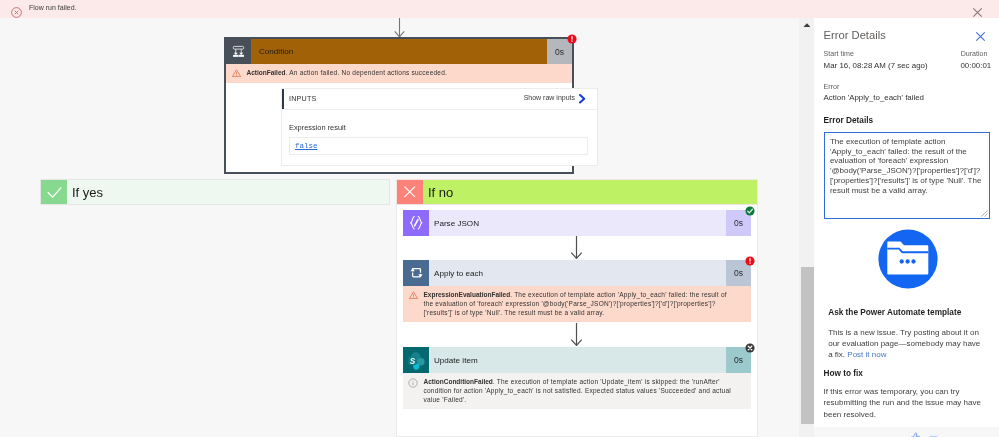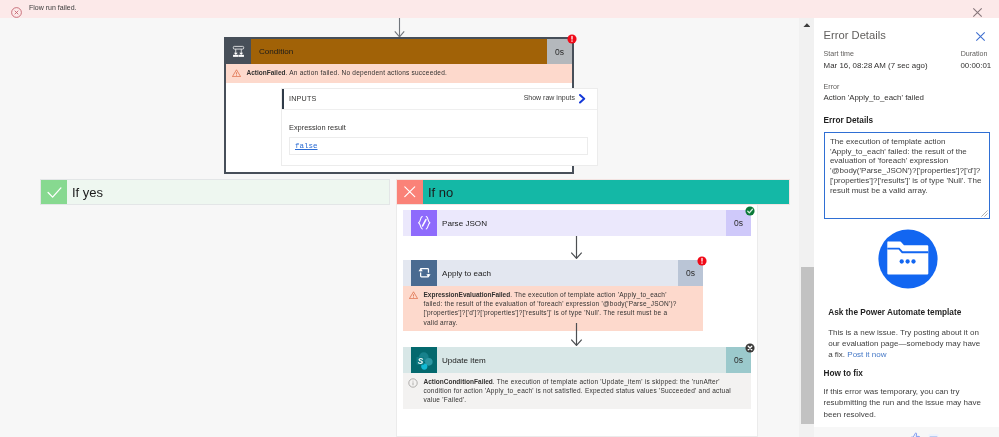--- a/index.html
+++ b/index.html
@@ -44,38 +44,38 @@
 
   
   .branch{position:absolute;box-sizing:border-box;}
   .branchhead{position:relative;height:100%;display:flex;align-items:center;}
   .branchicon{width:26px;height:100%;flex:none;display:flex;align-items:center;justify-content:center;}
   .branchlabel{font-size:13px;color:#1b1b1b;padding-left:5px;}
 
   .ifyes{left:40px;top:179px;width:350px;height:26px;background:#eef7f0;border:1px solid #e3e6e7;}
   .ifyes .branchicon{background:#87d990;}
   .ifnobody{position:absolute;left:396px;top:205px;width:362px;height:232px;background:#fff;border:1px solid #ebebeb;border-top:none;box-sizing:border-box;}
-  .ifno{left:396px;top:179px;width:394px;height:26px;background:#14b8a6;border:1px solid #f3e4e2;}
+  .ifno{left:396px;top:179px;width:362px;height:26px;background:#bef264;border:1px solid #f3e4e2;}
   .ifno .branchicon{background:#fa8278;}
 
   
   .acard{position:absolute;}
-  .acard .ahead{position:relative;height:26px;display:flex;align-items:center;padding-left:8px;}
+  .acard .ahead{position:relative;height:26px;display:flex;align-items:center;}
   .acard .aicon{width:26px;height:26px;flex:none;display:flex;align-items:center;justify-content:center;}
   .acard .atitle{flex:1;font-size:8.1px;color:#1b1b1b;padding-left:5px;}
   .acard .adur{width:25px;height:26px;display:flex;align-items:center;justify-content:center;font-size:8.5px;color:#2b2b2b;}
 
   .badge{position:absolute;width:10px;height:10px;right:-4.3px;top:-4.5px;line-height:0;}
 
   .parsejson{left:403px;top:210px;width:348px;}
   .parsejson .ahead{background:#ebe8fc;}
   .parsejson .aicon{background:#8e6bfc;}
   .parsejson .adur{background:#cfc9fa;}
 
-  .applyeach{left:403px;top:260px;width:300px;}
+  .applyeach{left:403px;top:260px;width:348px;}
   .applyeach .ahead{background:#e3e7f0;}
   .applyeach .aicon{background:#4a6b91;}
   .applyeach .adur{background:#bac5d6;}
 
   .updateitem{left:403px;top:347px;width:348px;}
   .updateitem .ahead{background:#d8e7e7;}
   .updateitem .aicon{background:#04696e;}
   .updateitem .adur{background:#9bc9cc;}
 
   .msgstrip{display:flex;padding:4px 0;}

